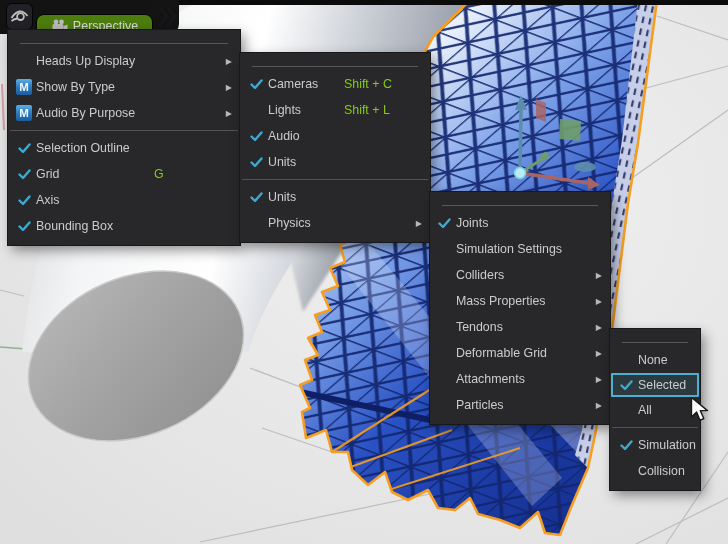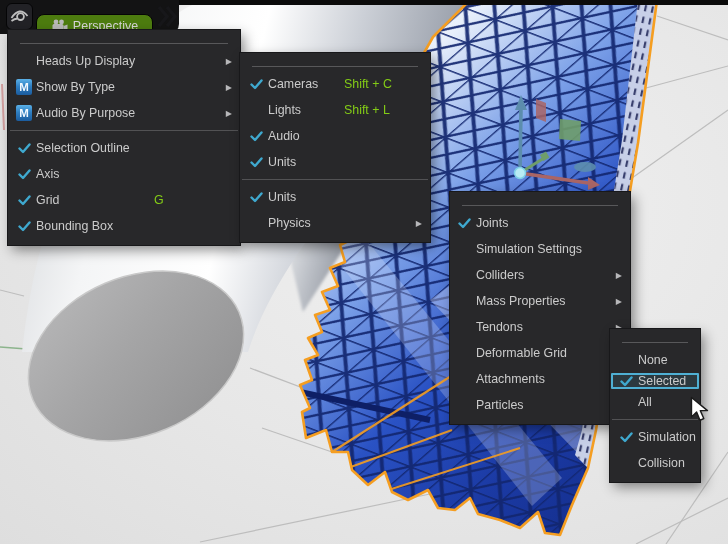--- a/index.html
+++ b/index.html
@@ -24,27 +24,27 @@
     box-shadow:0 0 0 1px #18181a, 4px 5px 12px rgba(0,0,0,.45);
     padding:5px 0 6px 0;color:#cdcdcd;font-size:12.4px;}
   .topline{height:1px;background:#58585a;margin:8px 12px 4px 12px;}
   .menu-sep{height:1px;background:#525254;margin:4px 2px;}
   .menu-item{display:flex;align-items:center;height:26px;padding:0 8px 0 6px;}
   .menu-item .lead{width:20px;flex:0 0 20px;display:flex;align-items:center;justify-content:center;}
   .menu-item .lbl{margin-left:2px;white-space:nowrap;color:#cbcbcb;}
   .menu-item .sc{margin-left:auto;width:78px;flex:0 0 78px;color:#84cc16;white-space:nowrap;}
   .menu-item .arr{margin-left:auto;width:14px;flex:0 0 14px;text-align:right;color:#b7b7b9;font-size:8px;}
   .menu-item.highlighted{border:2px solid #4fb0d4;background:rgba(79,176,212,.13);
-    height:16px;box-sizing:border-box;margin:0 1px;padding:0 5px 0 3px;border-radius:1px;}
+    height:24px;box-sizing:border-box;margin:0 1px;padding:0 5px 0 3px;border-radius:1px;}
   .m-badge{display:inline-block;width:16px;height:16px;border-radius:2px;
     background:linear-gradient(180deg,#5bb1e8 0%,#2f7fc2 45%,#1b5c9e 100%);
     color:#f2f9ff;font-weight:bold;font-size:11.5px;line-height:16px;text-align:center;}
   #menu-1{left:8px;top:30px;width:232px;}
   #menu-2{left:240px;top:53px;width:190px;}
-  #menu-3{left:450px;top:192px;width:180px;padding-left:0;}
+  #menu-3{left:430px;top:192px;width:180px;padding-left:0;}
   #menu-3 .menu-item{padding-left:4px;}
   #menu-4{left:610px;top:329px;width:90px;}
   #cursor{position:absolute;left:690px;top:396px;z-index:50;}
 </style>
 </head>
 <body>
 
 <svg id="scene" viewBox="0 0 728 544">
   <defs>
     <linearGradient id="cylGrad" x1="0" y1="0" x2="1" y2="0.15">
@@ -220,30 +220,30 @@
         </svg>
       </span>
       <span class="lbl">Selection Outline</span>
     </div>
     <div class="menu-item">
       <span class="lead">
         <svg width="13" height="11" viewBox="0 0 13 11">
           <polyline points="1.5,5.5 5,9 11.5,1.5" fill="none" stroke="#3fa9cf" stroke-width="2.4" stroke-linecap="round" stroke-linejoin="round"></polyline>
         </svg>
       </span>
-      <span class="lbl">Axis</span>
-    </div>
-    <div class="menu-item">
-      <span class="lead">
-        <svg width="13" height="11" viewBox="0 0 13 11">
-          <polyline points="1.5,5.5 5,9 11.5,1.5" fill="none" stroke="#3fa9cf" stroke-width="2.4" stroke-linecap="round" stroke-linejoin="round"></polyline>
-        </svg>
-      </span>
       <span class="lbl">Grid</span>
       <span class="sc">G</span>
+    </div>
+    <div class="menu-item">
+      <span class="lead">
+        <svg width="13" height="11" viewBox="0 0 13 11">
+          <polyline points="1.5,5.5 5,9 11.5,1.5" fill="none" stroke="#3fa9cf" stroke-width="2.4" stroke-linecap="round" stroke-linejoin="round"></polyline>
+        </svg>
+      </span>
+      <span class="lbl">Axis</span>
     </div>
     <div class="menu-item">
       <span class="lead">
         <svg width="13" height="11" viewBox="0 0 13 11">
           <polyline points="1.5,5.5 5,9 11.5,1.5" fill="none" stroke="#3fa9cf" stroke-width="2.4" stroke-linecap="round" stroke-linejoin="round"></polyline>
         </svg>
       </span>
       <span class="lbl">Bounding Box</span>
     </div>
   </div>

